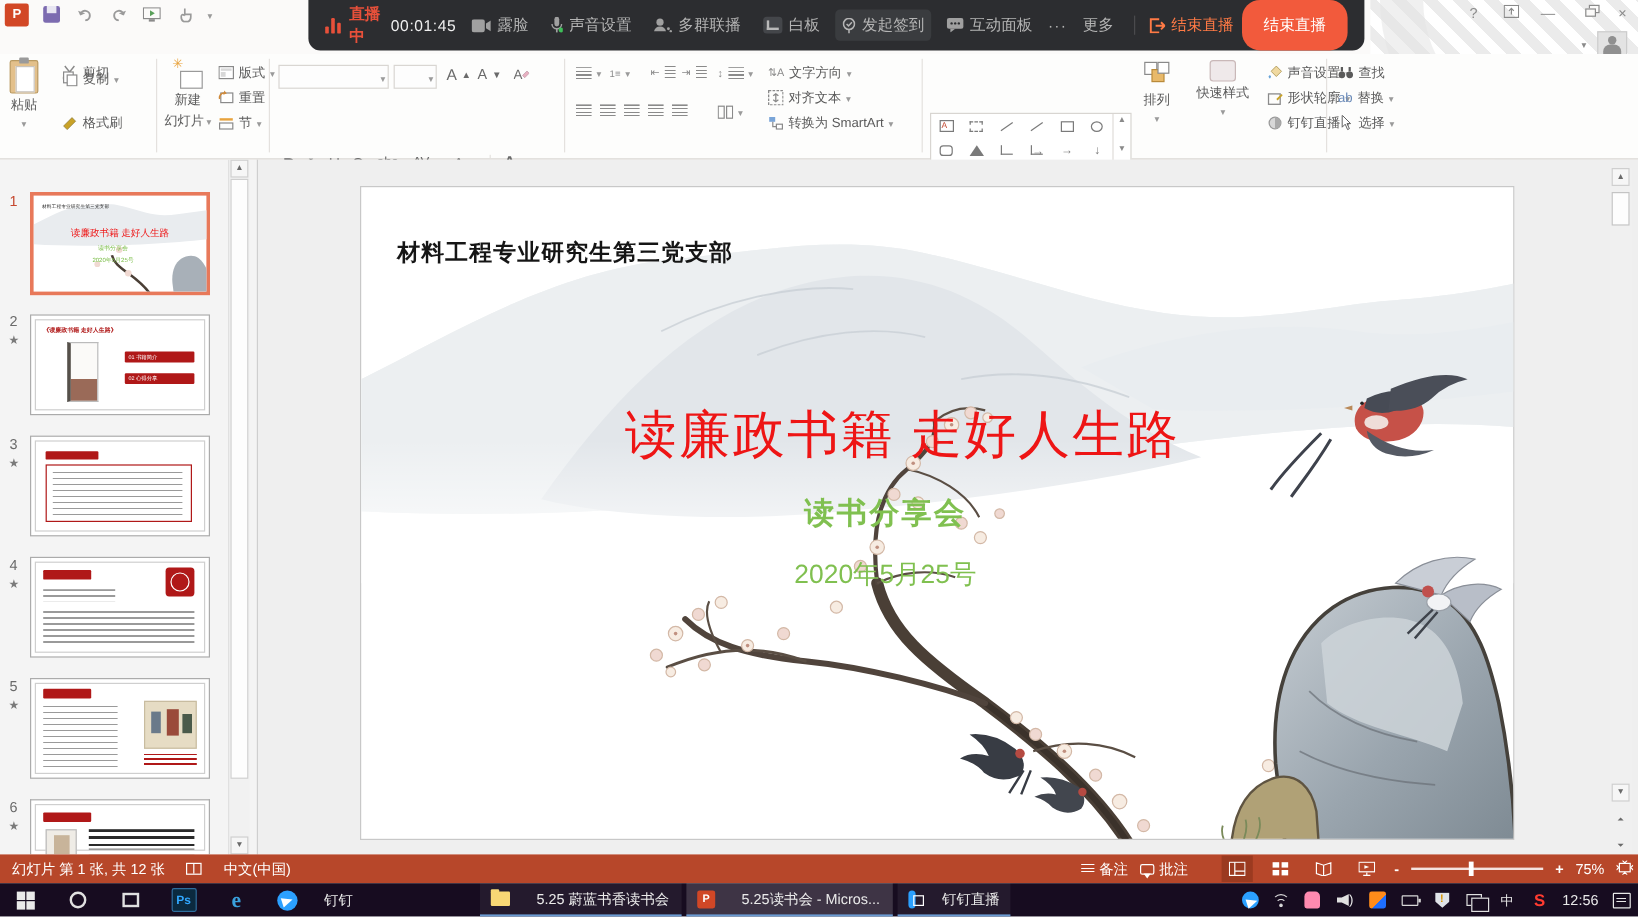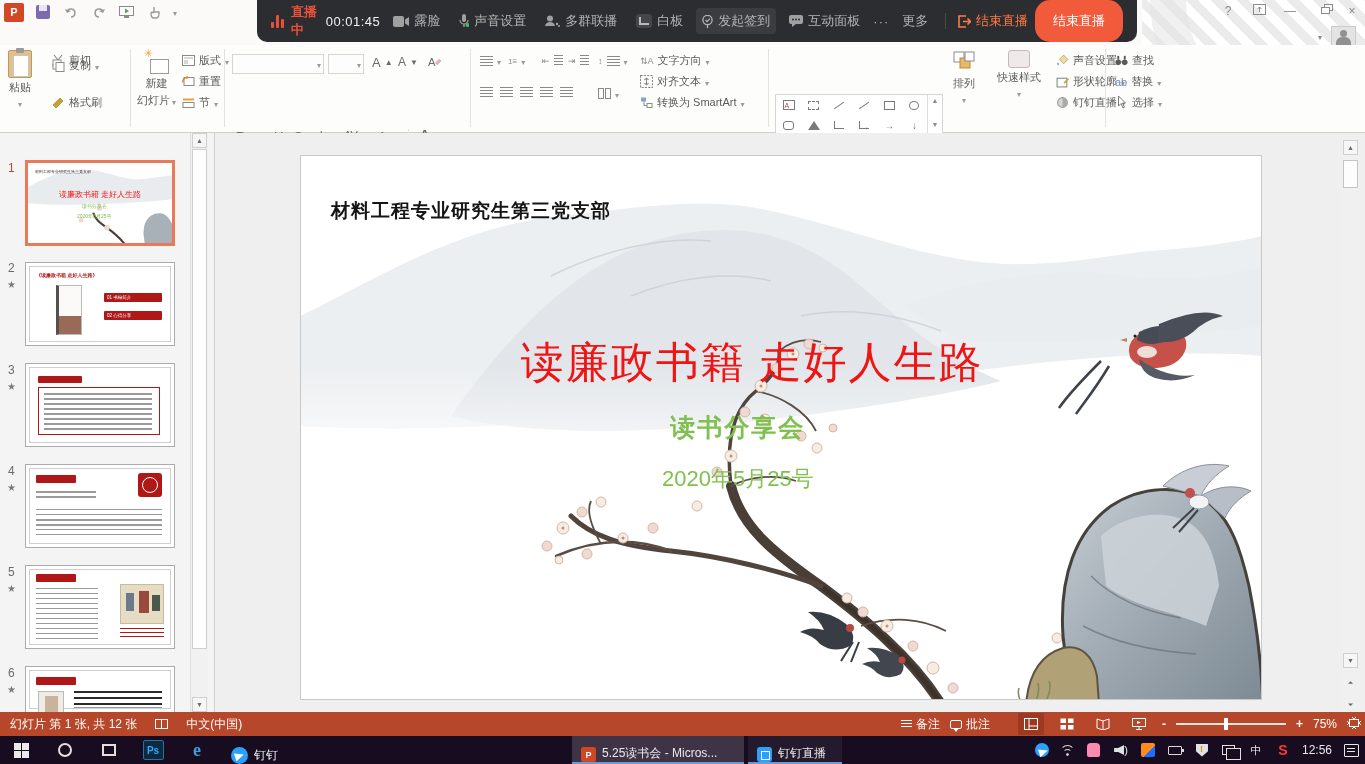--- a/index.html
+++ b/index.html
@@ -128,21 +128,21 @@
   .taskbar { position:absolute; left:0; top:736px; width:1365px; height:28px; background:#170c20; color:#e8e8e8; }
   .tb-ic { position:absolute; top:0; width:42px; height:28px; display:flex; align-items:center; justify-content:center; }
   .win-logo { width:15px; height:15px; display:grid; grid-template-columns:7px 7px; grid-template-rows:7px 7px; gap:1px; }
   .win-logo i { background:#eaeaea; }
   .ring { width:14px; height:14px; border:2px solid #e0e0e0; border-radius:50%; }
   .tview { width:14px; height:12px; border:2px solid #e0e0e0; }
   .ps-ic { width:21px; height:20px; background:#0b2a3f; border:1px solid #2f6e9e; border-radius:2px; color:#31a8ff; font-size:10px; font-weight:bold; display:flex; align-items:center; justify-content:center; }
   .edge-ic { font-size:18px; font-weight:bold; color:#3aa0dc; font-family:"Liberation Serif",serif; }
   .dd-ic { width:17px; height:17px; border-radius:50%; background:#2ba0ff; position:relative; }
   .dd-ic::after { content:""; position:absolute; left:4px; top:5px; width:0; height:0; border-top:4px solid transparent; border-bottom:4px solid transparent; border-left:9px solid #fff; transform:rotate(-18deg); }
-  .task-btn { position:absolute; top:0; height:28px; display:flex; align-items:flex-end; gap:6px; padding:0 9px; font-size:12px; color:#eaeaea; background:rgba(255,255,255,.06); border-bottom:2px solid #6b9bd2; white-space:nowrap; overflow:hidden; }
+  .task-btn { position:absolute; top:0; height:28px; display:flex; align-items:center; gap:22px; padding:0 9px; font-size:12px; color:#eaeaea; background:rgba(255,255,255,.06); border-bottom:2px solid #6b9bd2; white-space:nowrap; overflow:hidden; }
   .task-btn.active { background:rgba(255,255,255,.17); }
   .folder-ic { width:16px; height:12px; background:#f8d775; border-radius:1px; position:relative; }
   .folder-ic::before { content:""; position:absolute; left:0; top:-2px; width:7px; height:3px; background:#f8d775; border-radius:1px 1px 0 0; }
   .pptdoc-ic { width:15px; height:15px; background:#d04726; border-radius:2px; color:#fff; font-size:9px; font-weight:bold; display:flex; align-items:center; justify-content:center; }
   .live-ic { width:15px; height:15px; background:#2ba0ff; border-radius:3px; position:relative; }
   .live-ic::after { content:""; position:absolute; left:4px; top:4px; width:7px; height:7px; border:1.5px solid #fff; }
   .tray { position:absolute; right:2px; top:0; height:28px; display:flex; align-items:center; gap:11px; padding-right:4px; }
   .tray-ic { display:flex; align-items:center; justify-content:center; width:16px; height:16px; font-size:11px; }
   .tb-time { font-size:12px; }
   .notif-ic { width:15px; height:13px; border:1px solid #e8e8e8; border-radius:1px; position:relative; }
@@ -836,20 +836,24 @@
     <div class="tb-ic" style="left:132px;">
         <span class="ps-ic">Ps</span>
       </div>
     <div class="tb-ic" style="left:176px;">
         <span class="edge-ic">e</span>
       </div>
     <div class="task-btn" style="left:222px;width:82px;border-bottom:none;background:none;">
       <span class="dd-ic"></span>
         <span>钉钉</span>
     </div>
+    <div class="task-btn" style="left:400px;width:168px;">
+      <span class="folder-ic"></span>
+        <span>5.25 蔚蓝书香读书会</span>
+    </div>
     <div class="task-btn active" style="left:572px;width:172px;">
       <span class="pptdoc-ic">P</span>
         <span>5.25读书会 - Micros...</span>
     </div>
     <div class="task-btn" style="left:748px;width:94px;">
       <span class="live-ic"></span>
         <span>钉钉直播</span>
     </div>
     <div class="tray">
       <span class="tray-ic">

